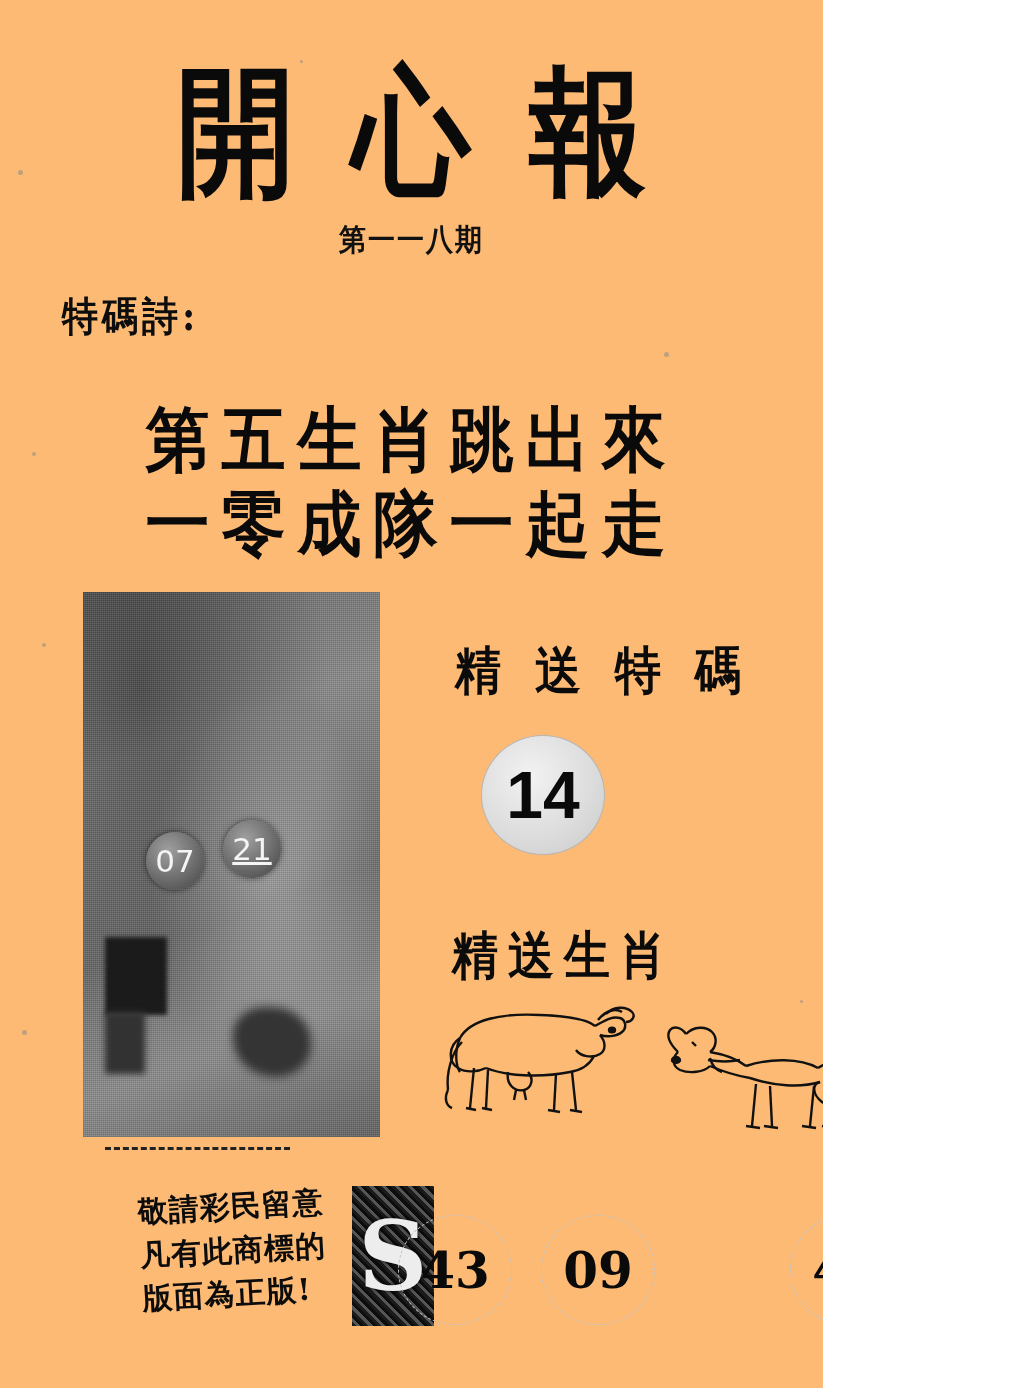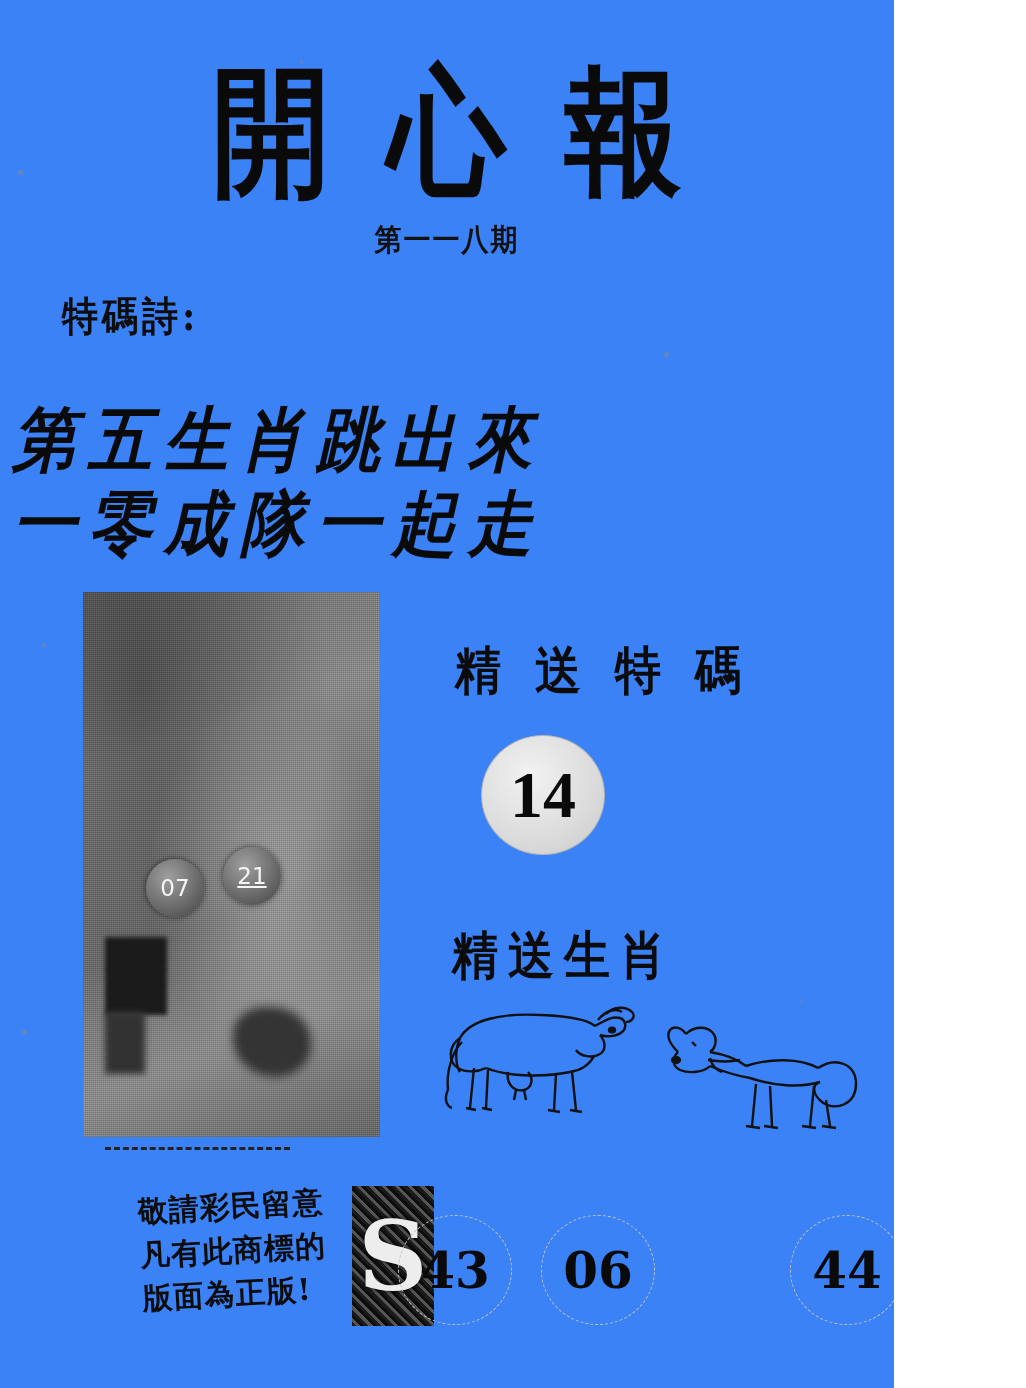--- a/index.html
+++ b/index.html
@@ -5,23 +5,23 @@
   html, body {
     margin: 0;
     padding: 0;
     background: #ffffff;
   }
   body {
     font-family: "DejaVu Sans", sans-serif;
   }
   #page {
     position: relative;
-    width: 894px;
+    width: 823px;
     height: 1388px;
-    background: #3b82f6;
+    background: #fdba74;
     overflow: hidden;
   }
   
   .speckle {
     position: absolute;
     background: #8a8a8a;
     border-radius: 50%;
     opacity: .55;
   }
   .masthead {
@@ -59,26 +59,25 @@
     font-size: 36px;
     letter-spacing: 4px;
     color: #0d0d0d;
     font-weight: bold;
     transform: scale(1, 1.12);
   }
   .poem {
     position: absolute;
     top: 398px;
     left: 0; right: 12px;
-    text-align: left;
+    text-align: center;
     font-family: "DejaVu Serif", serif;
     font-weight: bold;
     color: #0a0a0a;
     line-height: 1.32;
-    font-style: italic;
   }
   .poem-line {
     font-size: 64px;
     letter-spacing: 12px;
     text-indent: 12px;
     transform: scale(1, 1.1);
   }
   
   .photo {
     position: absolute;
@@ -122,26 +121,25 @@
     border-radius: 40% 50% 45% 55%;
     filter: blur(5px);
   }
   .photo-ball {
     position: absolute;
     width: 58px; height: 58px;
     border-radius: 50%;
     background: radial-gradient(circle at 38% 32%, #9c9c9c 0%, #6a6a6a 60%, #4a4a4a 100%);
     color: #e8e8e8;
     font-family: "DejaVu Sans", sans-serif;
-    font-size: 23px;
+    font-size: 31px;
     display: flex;
     align-items: center;
     justify-content: center;
     box-shadow: 0 0 6px rgba(0,0,0,.5);
-    margin-top: 27px;
   }
   .photo-ball.b1 { left: 63px; top: 240px; }
   .photo-ball.b2 { left: 140px; top: 228px; text-decoration: underline; }
 
   .section-title {
     position: absolute;
     font-family: "DejaVu Serif", serif;
     font-weight: bold;
     color: #0b0b0b;
     transform: scale(1, 1.12);
@@ -162,21 +160,21 @@
   .big-ball {
     position: absolute;
     width: 122px;
     height: 118px;
     border-radius: 50%;
     background: radial-gradient(circle at 40% 34%, #f2f2f2 0%, #dcdcdc 58%, #c9c9c9 100%);
     border: 1px solid #b6b6b6;
     display: flex;
     align-items: center;
     justify-content: center;
-    font-family: Liberation Serif, serif;
+    font-family: Liberation Sans, sans-serif;
     font-weight: bold;
     font-size: 66px;
     color: #0a0a0a;
   }
   .big-ball.n1 { left: 481px; top: 735px; }
   .big-ball.n2 { left: 752px; top: 728px; }
 
   
   .animal {
     position: absolute;
@@ -347,16 +345,16 @@
     <div>敬請彩民留意</div>
     <div>凡有此商標的</div>
     <div>版面為正版!</div>
   </div>
 
   <div class="stamp">
     <div class="stamp-letter">S</div>
   </div>
 
   <div class="bottom-num i0">43</div>
-  <div class="bottom-num i1">06</div>
+  <div class="bottom-num i1">09</div>
   <div class="bottom-num i3">44</div>
 
 </div>
 
 </body></html>

